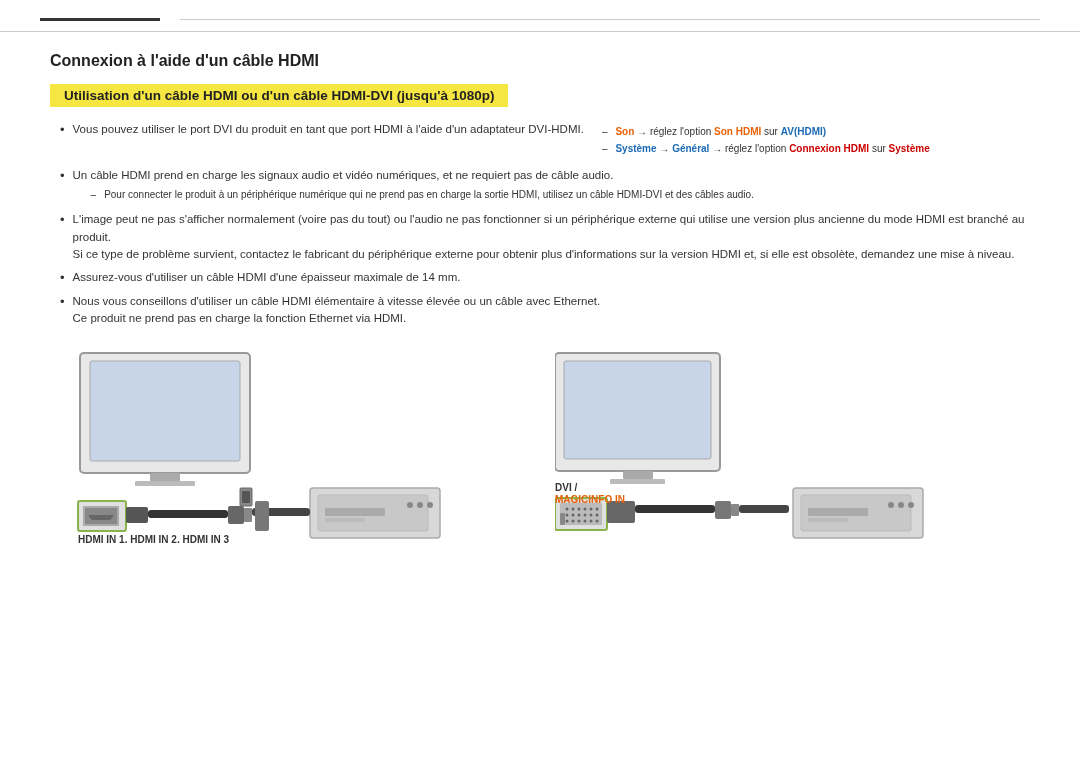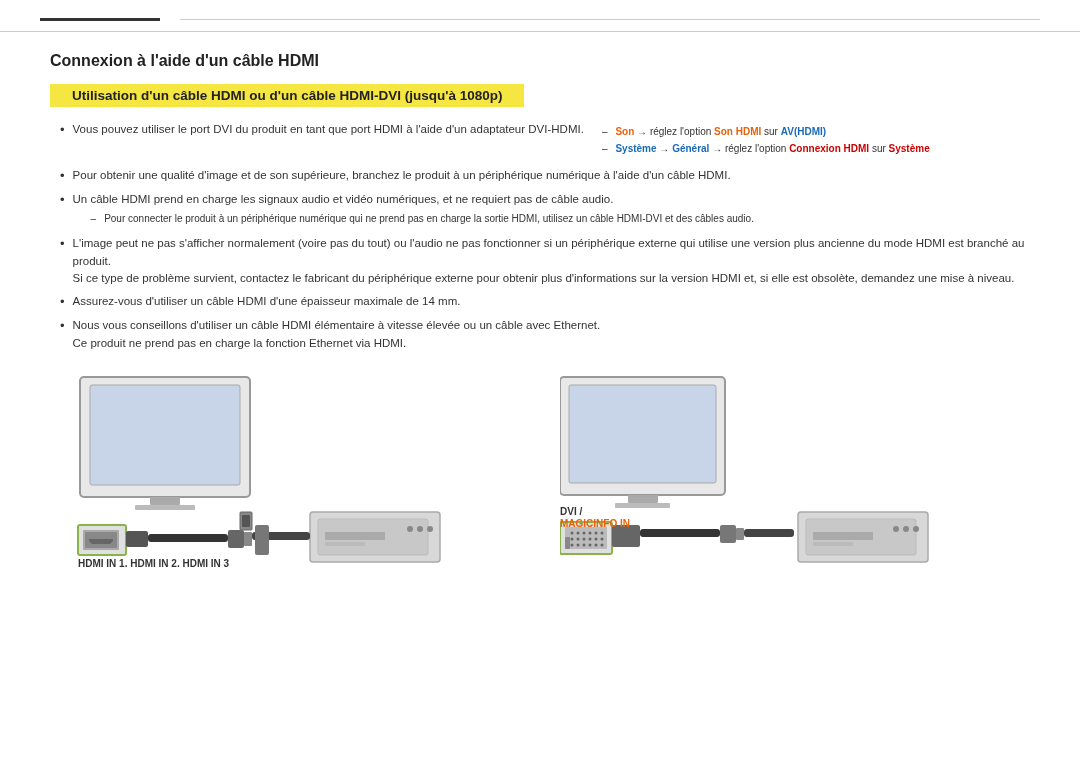--- a/index.html
+++ b/index.html
@@ -40,21 +40,21 @@
     .main-title {
       font-size: 16px;
       font-weight: bold;
       color: #222;
       margin-bottom: 14px;
     }
 
     .subtitle-box {
       background: #f5e642;
       display: inline-block;
-      padding: 4px 22px;
+      padding: 4px 14px;
       font-size: 13.5px;
       font-weight: bold;
       color: #222;
       margin-bottom: 14px;
     }
 
     .bullet-list {
       list-style: none;
       padding: 0;
       margin: 0 0 10px 0;
@@ -136,23 +136,20 @@
           </span>
         </li>
         <li>
           <span>
             <span class="text-blue">Système</span> → <span class="text-blue">Général</span> → réglez l'option <span class="text-red">Connexion HDMI</span> sur <span class="text-red">Système</span>
           </span>
         </li>
       </ul>
     </li>
 
-    <li>
-      <span>Pour obtenir une qualité d'image et de son supérieure, branchez le produit à un périphérique numérique à l'aide d'un câble HDMI.</span>
-    </li>
 
     <li>
       <span>
         Un câble HDMI prend en charge les signaux audio et vidéo numériques, et ne requiert pas de câble audio.
         <ul class="sub-bullet-list" style="margin-top:3px;">
           <li>
             <span>Pour connecter le produit à un périphérique numérique qui ne prend pas en charge la sortie HDMI, utilisez un câble HDMI-DVI et des câbles audio.</span>
           </li>
         </ul>
       </span>
@@ -218,21 +215,21 @@
         <rect x="255" y="175" width="40" height="4" rx="1" fill="#bbb"></rect>
 
         <rect x="182" y="165" width="58" height="8" rx="3" fill="#444"></rect>
 
         <rect x="185" y="158" width="14" height="30" rx="2" fill="#777"></rect>
 
         <text x="8" y="200" font-size="10" font-weight="bold" fill="#333" font-family="Arial">HDMI IN 1, HDMI IN 2, HDMI IN 3</text>
       </svg>
     </div>
 
-    <div style="display:flex;flex-direction:column;align-items:flex-end;width:490px;margin-left:20px;">
+    <div style="display:flex;flex-direction:column;align-items:center;width:490px;margin-left:20px;">
       <svg width="470" height="200">
 
         <rect x="0" y="10" width="165" height="118" rx="4" ry="4" fill="#e8e8e8" stroke="#999" stroke-width="2"></rect>
 
         <rect x="9" y="18" width="147" height="98" rx="2" ry="2" fill="#c8d4e8" stroke="#aaa" stroke-width="1"></rect>
 
         <rect x="68" y="128" width="30" height="8" rx="1" fill="#aaa"></rect>
         <rect x="55" y="136" width="55" height="5" rx="1" fill="#bbb"></rect>
 
         <rect x="0" y="155" width="52" height="32" rx="2" fill="#e0e0e0" stroke="#8ab44a" stroke-width="2"></rect>

